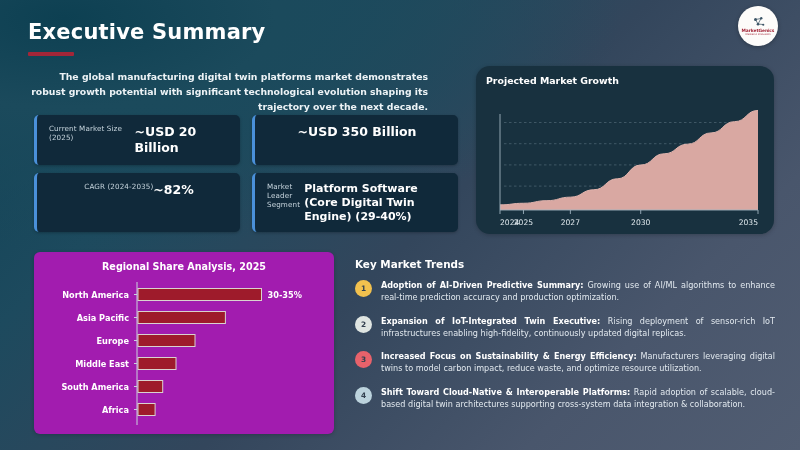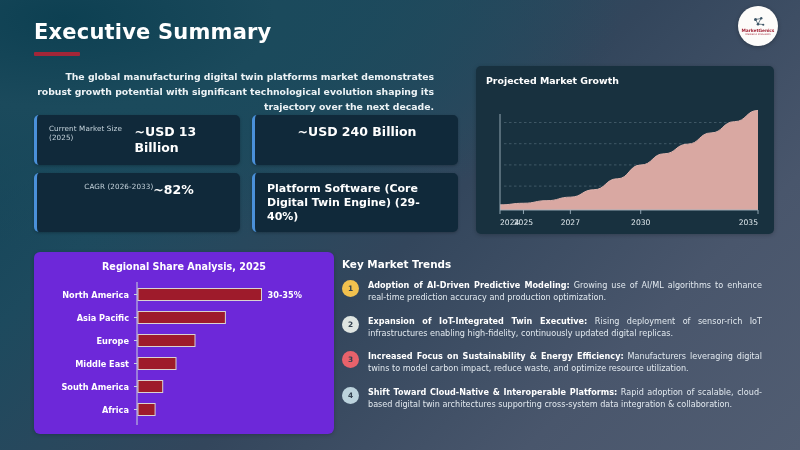--- a/index.html
+++ b/index.html
@@ -7,21 +7,21 @@
   body {
     font-family: "DejaVu Sans", sans-serif;
     background:
       radial-gradient(ellipse 120% 90% at 8% 4%, #0d4052 0%, #1b4a5c 22%, rgba(27,74,92,0) 58%),
       linear-gradient(135deg, #0e4154 0%, #1d4a5e 26%, #33465c 52%, #49566c 78%, #515d72 100%);
     color:#ffffff;
     position:relative;
   }
 
   
-  .header { position:absolute; left:34px; top:20px; width:430px; }
+  .header { position:absolute; left:28px; top:20px; width:430px; }
   .title { font-size:21px; font-weight:bold; letter-spacing:.2px; color:#ffffff; }
   .title-rule { width:46px; height:4px; background:#a32638; margin-top:8px; border-radius:1px; }
   .intro {
     margin-top:13px; width:400px; font-size:9.3px; font-weight:bold;
     line-height:1.62; color:#edf3f6;text-align:right;
   }
 
   
   .logo-wrap { position:absolute; right:14px; top:6px; width:56px; height:40px;
                display:flex; align-items:center; justify-content:center; }
@@ -41,37 +41,37 @@
     display:flex; flex-direction:row; justify-content:center;
     box-shadow:0 1px 3px rgba(0,0,0,.25);
   }
   .kpi-label { font-size:7.2px; color:#c6d4dd; margin-bottom:4px; letter-spacing:.1px; }
   .kpi-value { font-size:12.5px; font-weight:bold; color:#ffffff; line-height:1.25; }
   .kpi.tall .kpi-value { font-size:11px; }
 
   
   .growth-panel {
     position:absolute; left:476px; top:66px; width:298px; height:168px;
-    background:#18313f; border-radius:5px; padding:9px 10px 6px 10px;
+    background:#18313f; border-radius:14px; padding:9px 10px 6px 10px;
     box-shadow:0 1px 4px rgba(0,0,0,.22);
   }
   .panel-title { font-size:9.4px; font-weight:bold; color:#ffffff; }
   .growth-svg { display:block; margin-top:4px; }
 
   
   .regional-panel {
     position:absolute; left:34px; top:252px; width:300px; height:182px;
-    background:#6d28d9; border-radius:6px; padding:9px 10px;
+    background:#a21caf; border-radius:6px; padding:9px 10px;
     box-shadow:0 1px 4px rgba(0,0,0,.2);
   }
   .regional-title { font-size:9.6px; font-weight:bold; color:#ffffff; text-align:center; }
   .bars-svg { display:block; margin-top:5px; }
 
   
-  .trends { position:absolute; left:342px; top:258px; width:420px; }
+  .trends { position:absolute; left:355px; top:258px; width:420px; }
   .trends-title { font-size:10.4px; font-weight:bold; color:#ffffff; margin-bottom:9px; }
   .trend { display:flex; align-items:flex-start; margin-bottom:11px; }
   .badge {
     flex:0 0 auto; width:17px; height:17px; border-radius:50%;
     display:flex; align-items:center; justify-content:center;
     font-size:7.4px; font-weight:bold; color:#33404f; margin-right:9px; margin-top:1px;
   }
   .trend-text {
     font-size:8.1px; line-height:1.52; color:#e2e9ef; text-align:justify;
     flex:1 1 auto;
@@ -100,30 +100,31 @@
       <circle cx="24.5" cy="17.5" r="2.2" fill="#3c5566"></circle>
     </svg>
     <div class="logo-name">MarketGenics</div>
     <div class="logo-tag">Market to Innovation</div>
   </div>
 </div>
 
 <div class="kpis">
   <div class="kpi">
     <div class="kpi-label">Current Market Size (2025)</div>
-    <div class="kpi-value">~USD 13 Billion</div>
+    <div class="kpi-value">~USD 20 Billion</div>
   </div>
   <div class="kpi">
-    <div class="kpi-value">~USD 240 Billion</div>
+    <div class="kpi-value">~USD 350 Billion</div>
   </div>
   <div class="kpi">
-    <div class="kpi-label">CAGR (2026-2033)</div>
+    <div class="kpi-label">CAGR (2024-2035)</div>
     <div class="kpi-value">~82%</div>
   </div>
   <div class="kpi tall">
+    <div class="kpi-label">Market Leader Segment</div>
     <div class="kpi-value">Platform Software (Core Digital Twin Engine) (29-40%)</div>
   </div>
 </div>
 
 <div class="growth-panel">
   <div class="panel-title">Projected Market Growth</div>
   <svg class="growth-svg" id="growth-svg" width="278" height="146" viewBox="0 0 278 146">
       <line x1="18" y1="32.5" x2="268" y2="32.5" stroke="#7e95a4" stroke-width="0.7" stroke-dasharray="2.5 2.5" opacity="0.55"></line>
       <line x1="18" y1="53.7" x2="268" y2="53.7" stroke="#7e95a4" stroke-width="0.7" stroke-dasharray="2.5 2.5" opacity="0.55"></line>
       <line x1="18" y1="74.9" x2="268" y2="74.9" stroke="#7e95a4" stroke-width="0.7" stroke-dasharray="2.5 2.5" opacity="0.55"></line>
@@ -170,21 +171,21 @@
       <rect x="94" y="126.5" width="17.1" height="12" fill="#9e1b2b" stroke="#d9d2cf" stroke-width="1"></rect>
     </svg>
 </div>
 
 <div class="trends">
   <div class="trends-title">Key Market Trends</div>
 
   <div class="trend">
     <div class="badge" style="background: rgb(242, 193, 78);">1</div>
     <div class="trend-text">
-      <b>Adoption of AI-Driven Predictive Modeling:</b><span> Growing use of AI/ML algorithms to enhance real-time prediction accuracy and production optimization.</span>
+      <b>Adoption of AI-Driven Predictive Summary:</b><span> Growing use of AI/ML algorithms to enhance real-time prediction accuracy and production optimization.</span>
     </div>
   </div>
 
   <div class="trend">
     <div class="badge" style="background: rgb(223, 229, 226);">2</div>
     <div class="trend-text">
       <b>Expansion of IoT-Integrated Twin Executive:</b><span> Rising deployment of sensor-rich IoT infrastructures enabling high-fidelity, continuously updated digital replicas.</span>
     </div>
   </div>
 

